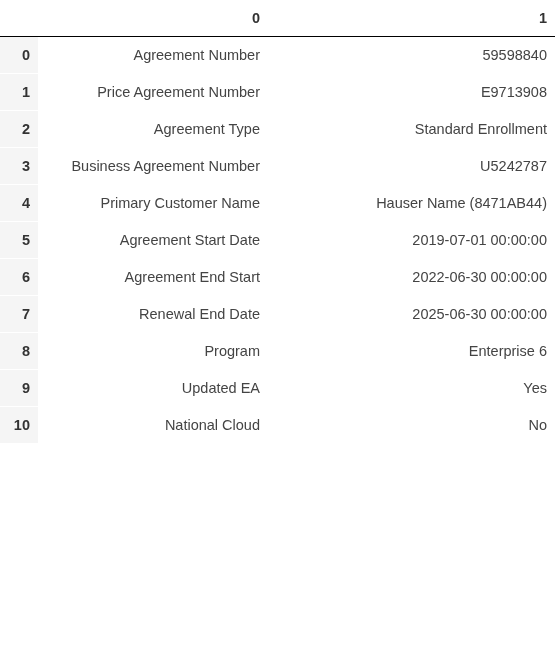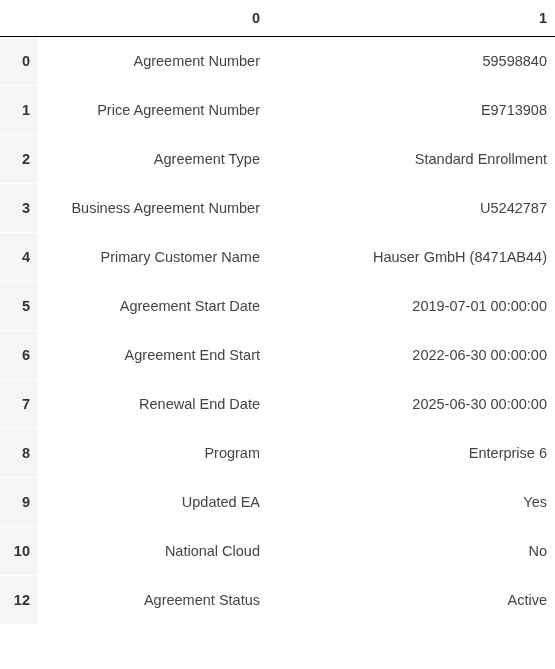--- a/index.html
+++ b/index.html
@@ -30,21 +30,21 @@
     tbody th {
       text-align: right;
       font-weight: 600;
       padding: 10px 8px;
       background: #f5f5f5;
       width: 38px;
       border-right: none;
     }
     tbody td {
       text-align: right;
-      padding: 16px 8px;
+      padding: 10px 8px;
       color: #444;
     }
     tbody td.label-col {
       width: 230px;
     }
     tbody tr {
       border-bottom: 1px solid #fff;
     }
   </style>
 </head>
@@ -75,21 +75,21 @@
       <td>Standard Enrollment</td>
     </tr>
     <tr>
       <th>3</th>
       <td class="label-col">Business Agreement Number</td>
       <td>U5242787</td>
     </tr>
     <tr>
       <th>4</th>
       <td class="label-col">Primary Customer Name</td>
-      <td>Hauser GmbH (8471AB44)</td>
+      <td>Hauser Name (8471AB44)</td>
     </tr>
     <tr>
       <th>5</th>
       <td class="label-col">Agreement Start Date</td>
       <td>2019-07-01 00:00:00</td>
     </tr>
     <tr>
       <th>6</th>
       <td class="label-col">Agreement End Start</td>
       <td>2022-06-30 00:00:00</td>
@@ -107,19 +107,14 @@
     <tr>
       <th>9</th>
       <td class="label-col">Updated EA</td>
       <td>Yes</td>
     </tr>
     <tr>
       <th>10</th>
       <td class="label-col">National Cloud</td>
       <td>No</td>
     </tr>
-    <tr>
-      <th>12</th>
-      <td class="label-col">Agreement Status</td>
-      <td>Active</td>
-    </tr>
   </tbody>
 </table>
 
 </body></html>

